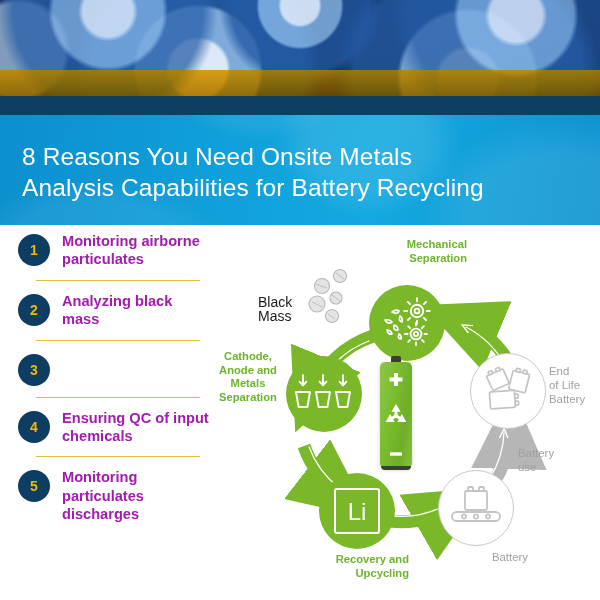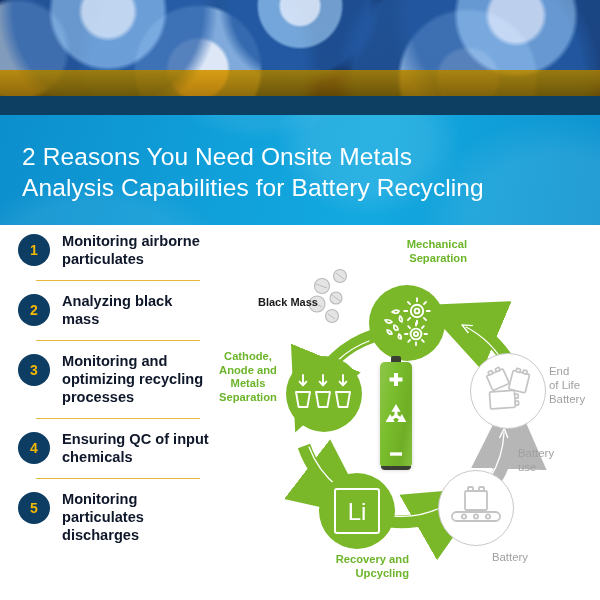--- a/index.html
+++ b/index.html
@@ -37,34 +37,34 @@
       radial-gradient(ellipse 120px 70px at 44% 8%, rgba(255,255,255,.06) 0 50%, rgba(255,255,255,0) 72%);}
   .title{position:absolute;left:22px;top:26px;width:560px;color:#fff;
      font-size:24.5px;line-height:31px;letter-spacing:.1px;font-weight:400;}
 
   
   .list{position:absolute;left:0;top:232px;width:218px;}
   .li{position:relative;display:flex;align-items:flex-start;padding:0 6px 0 18px;}
   .li-num{flex:0 0 auto;width:32px;height:32px;border-radius:50%;background:#0e3d63;
      color:#f2b705;font-size:14px;font-weight:700;display:flex;align-items:center;
      justify-content:center;margin-top:2px;}
-  .li-txt{margin-left:12px;color:#0f172a;font-weight:700;font-size:14.6px;line-height:18.4px;}
+  .li-txt{margin-left:12px;color:#a21caf;font-weight:700;font-size:14.6px;line-height:18.4px;}
   .li-rule{height:1px;background:#e8b93c;margin:11px 18px 11px 36px;}
 
   
   .cycle{position:absolute;left:228px;top:228px;width:372px;height:372px;}
   .cyc-svg{position:absolute;left:0;top:0;}
   .node{position:absolute;border-radius:50%;display:flex;align-items:center;
      justify-content:center;}
   .node-green{background:#7ab829;}
   .node-gray{background:#fff;border:1.6px solid #c9c9c9;box-sizing:border-box;}
   .lbl{position:absolute;text-align:right;line-height:13.5px;font-size:11.2px;font-weight:700;}
   .lbl-green{color:#6cb52a;}
   .lbl-gray{color:#a0a0a0;font-weight:400;font-size:11.4px;line-height:14px;}
-  .lbl-dark{color:#1a1a1a;font-weight:700;font-size:11px;padding-left:16px;}
+  .lbl-dark{color:#1a1a1a;font-weight:400;font-size:14px;padding-left:16px;}
 
   
   .battery{position:absolute;left:152px;top:128px;width:32px;height:112px;}
   .bat-body{position:absolute;left:0;top:6px;width:32px;height:106px;border-radius:5px;
      background:linear-gradient(100deg,#8fc64a 0%,#79bd2c 38%,#6fae26 72%,#86c13f 100%);
      box-shadow:0 2px 4px rgba(0,0,0,.18);}
   .bat-cap{position:absolute;left:11px;top:0;width:10px;height:7px;border-radius:2px 2px 0 0;
      background:#3a3f33;}
   .bat-foot{position:absolute;left:1px;bottom:-2px;width:30px;height:4px;border-radius:0 0 4px 4px;
      background:#3a3f33;}
@@ -77,42 +77,41 @@
   <div class="hero">
     <div class="hero-photo"></div>
     <div class="hero-gold"></div>
     <div class="hero-gold2"></div>
   </div>
   <div class="hero-navybar"></div>
 
   <div class="titleband">
     <div class="tb-swirl"></div>
     <div class="title">
-      <div>2 Reasons You Need Onsite Metals</div>
+      <div>8 Reasons You Need Onsite Metals</div>
       <div>Analysis Capabilities for Battery Recycling</div>
     </div>
   </div>
 
   <div class="list">
 
     <div class="li">
       <div class="li-num">1</div>
       <div class="li-txt">Monitoring airborne particulates</div>
     </div>
     <div class="li-rule"></div>
 
     <div class="li">
       <div class="li-num">2</div>
       <div class="li-txt">Analyzing black mass</div>
     </div>
     <div class="li-rule"></div>
 
     <div class="li">
       <div class="li-num">3</div>
-      <div class="li-txt">Monitoring and optimizing recycling processes</div>
     </div>
     <div class="li-rule"></div>
 
     <div class="li">
       <div class="li-num">4</div>
       <div class="li-txt">Ensuring QC of input chemicals</div>
     </div>
     <div class="li-rule"></div>
 
     <div class="li">

